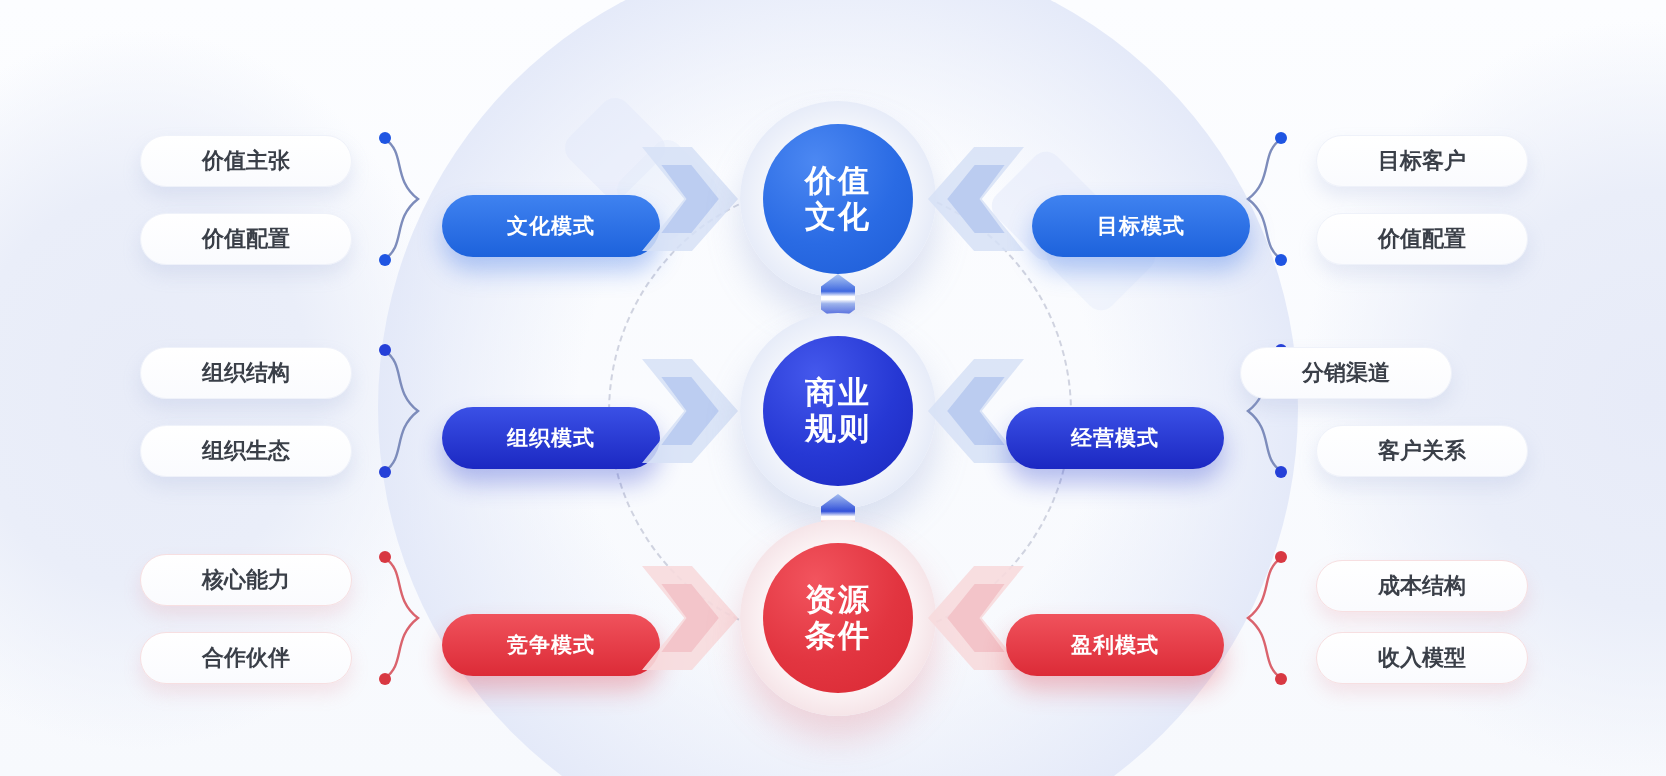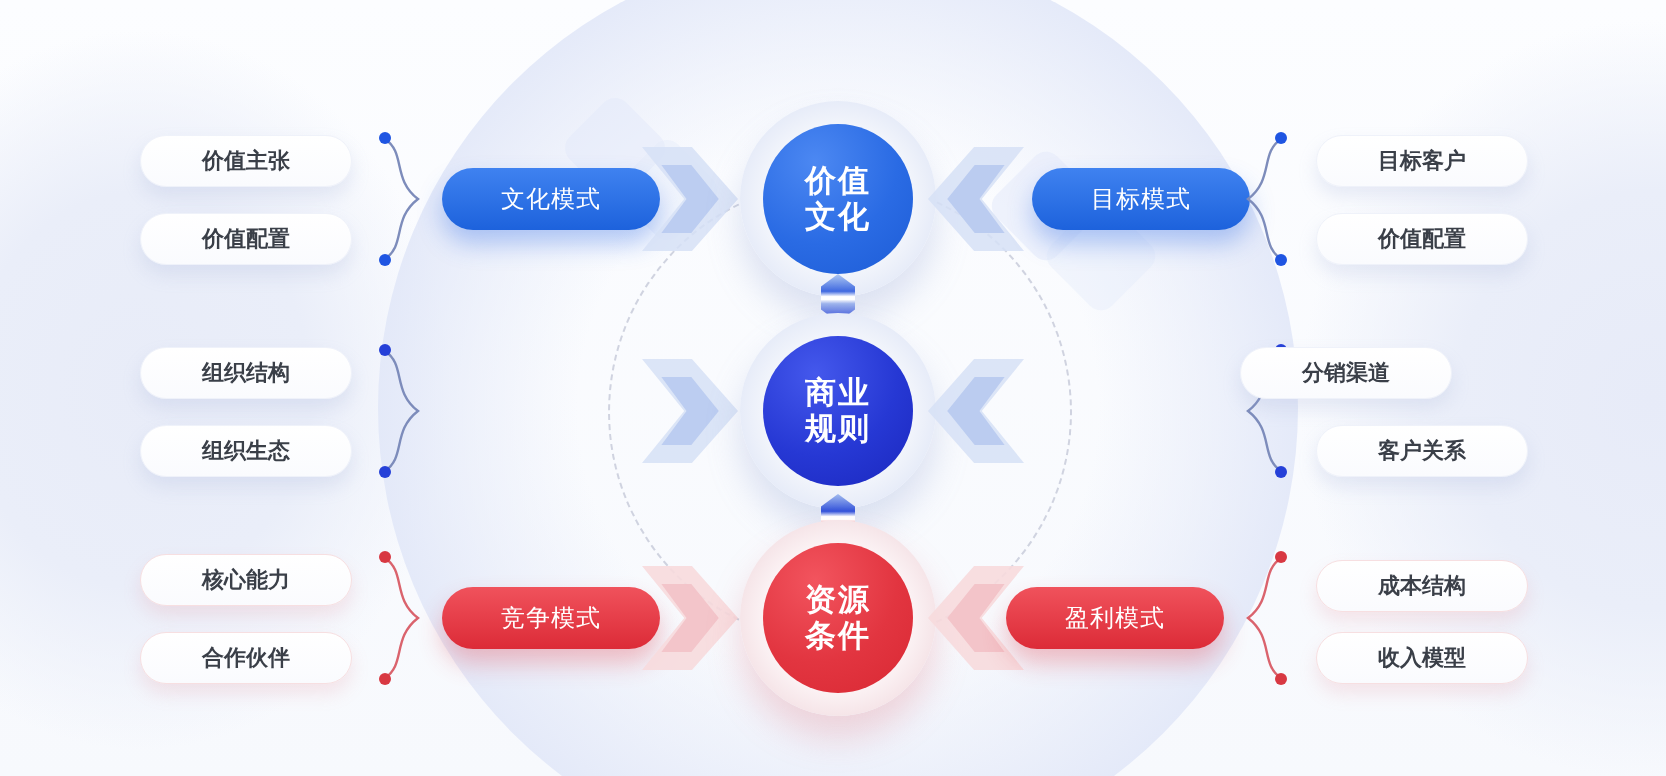--- a/index.html
+++ b/index.html
@@ -57,21 +57,21 @@
   .chev.c-red  .inner{background:rgba(242,195,200,0.95);}
   
   .item-pill{position:absolute;width:210px;height:50px;border-radius:26px;
     background:linear-gradient(180deg,#FFFFFF 0%,#FAFBFE 100%);
     border:1px solid #EFF2FA;box-shadow:0 10px 18px rgba(158,172,214,0.22);
     display:flex;align-items:center;justify-content:center;
     font-size:22px;font-weight:bold;color:#3A3F48;}
   .item-pill.p-red{border-color:#F7DFE1;box-shadow:0 10px 18px rgba(228,132,142,0.18);}
   .model-pill{position:absolute;width:218px;height:62px;border-radius:32px;
     display:flex;align-items:center;justify-content:center;
-    font-size:24px;font-weight:normal;color:#FFFFFF;letter-spacing:1px;}
+    font-size:21px;font-weight:bold;color:#FFFFFF;letter-spacing:1px;margin-top:27px;}
   .model-pill.t-blue{background:linear-gradient(180deg,#3F82F0 0%,#1D62DC 100%);
     box-shadow:0 14px 24px rgba(45,105,230,0.35);}
   .model-pill.t-deep{background:linear-gradient(180deg,#3A50E6 0%,#1B28C2 100%);
     box-shadow:0 14px 24px rgba(35,55,205,0.32);}
   .model-pill.t-red{background:linear-gradient(180deg,#F0525C 0%,#DC2B37 100%);
     box-shadow:0 14px 24px rgba(228,62,76,0.32);}
   
   .brace{position:absolute;width:56px;height:140px;}
   .brace.mirror{transform:scaleX(-1);}
   .brace path{fill:none;stroke-width:2.4px;stroke-linecap:round;}
@@ -109,20 +109,21 @@
       <div class="inner"></div>
     </div>
 
   <div class="item-pill" style="left:140px;top:347px;">组织结构</div>
   <div class="item-pill" style="left:140px;top:425px;">组织生态</div>
   <svg class="brace c-deep" style="left:370px;top:341px;" viewBox="0 0 56 140">
     <path d="M15,10 C36,24 22,50 48,70 C22,90 36,116 15,130"></path>
     <circle class="dot" cx="15" cy="9" r="6"></circle>
       <circle class="dot" cx="15" cy="131" r="6"></circle>
   </svg>
+  <div class="model-pill t-deep" style="left:442px;top:380px;">组织模式</div>
   <div class="chev c-blue" style="left:642px;top:359px;">
       <div class="outer"></div>
       <div class="inner"></div>
     </div>
 
   <div class="item-pill p-red" style="left:140px;top:554px;">核心能力</div>
   <div class="item-pill p-red" style="left:140px;top:632px;">合作伙伴</div>
   <svg class="brace c-red" style="left:370px;top:548px;" viewBox="0 0 56 140">
     <path d="M15,10 C36,24 22,50 48,70 C22,90 36,116 15,130"></path>
     <circle class="dot" cx="15" cy="9" r="6"></circle>
@@ -165,20 +166,21 @@
     <circle class="dot" cx="15" cy="9" r="6"></circle>
       <circle class="dot" cx="15" cy="131" r="6"></circle>
   </svg>
   <div class="item-pill" style="left:1316px;top:135px;">目标客户</div>
   <div class="item-pill" style="left:1316px;top:213px;">价值配置</div>
 
   <div class="chev c-blue mirror" style="left:928px;top:359px;">
       <div class="outer"></div>
       <div class="inner"></div>
     </div>
+  <div class="model-pill t-deep" style="left:1006px;top:380px;">经营模式</div>
   <svg class="brace c-deep mirror" style="left:1240px;top:341px;" viewBox="0 0 56 140">
     <path d="M15,10 C36,24 22,50 48,70 C22,90 36,116 15,130"></path>
     <circle class="dot" cx="15" cy="9" r="6"></circle>
       <circle class="dot" cx="15" cy="131" r="6"></circle>
   </svg>
   <div class="item-pill" style="left:1240px;top:347px;">分销渠道</div>
   <div class="item-pill" style="left:1316px;top:425px;">客户关系</div>
 
   <div class="chev c-red mirror" style="left:928px;top:566px;">
       <div class="outer"></div>

